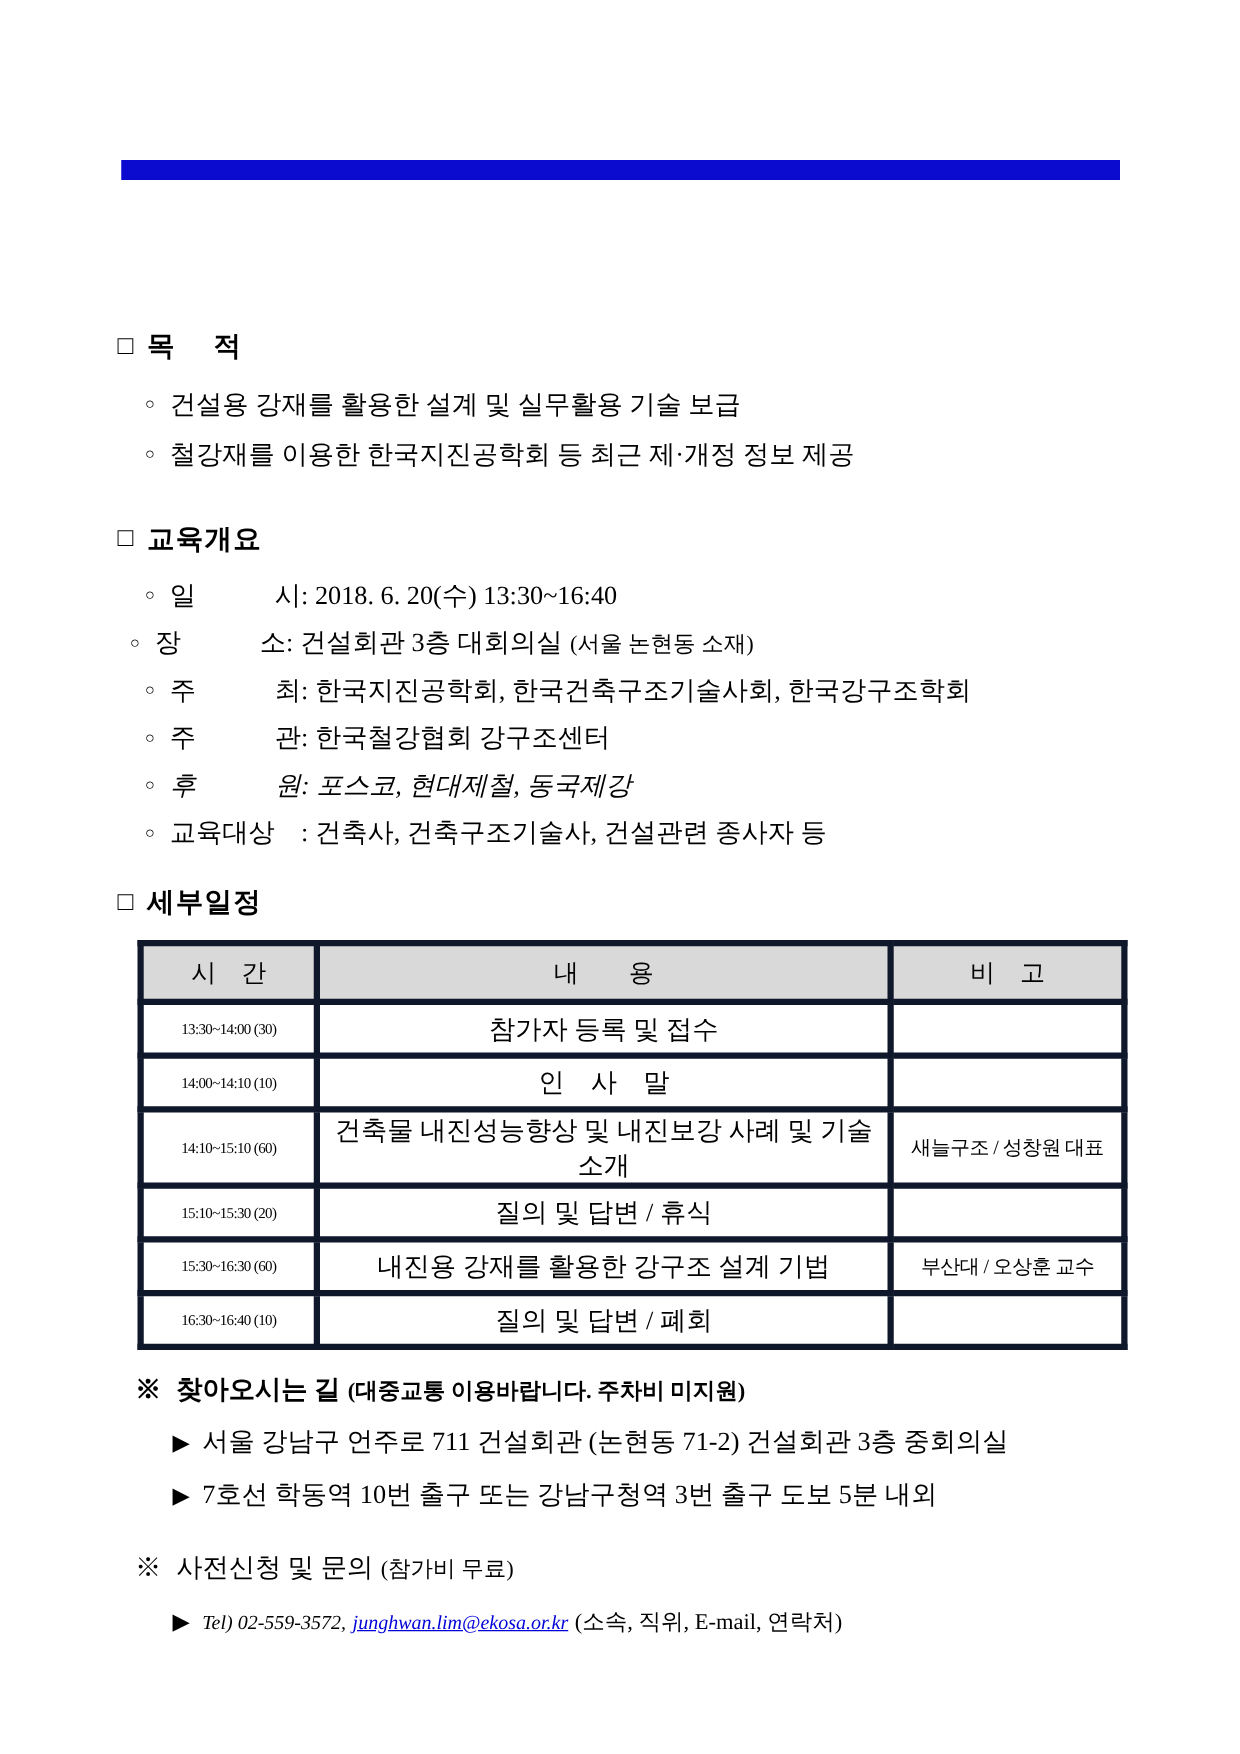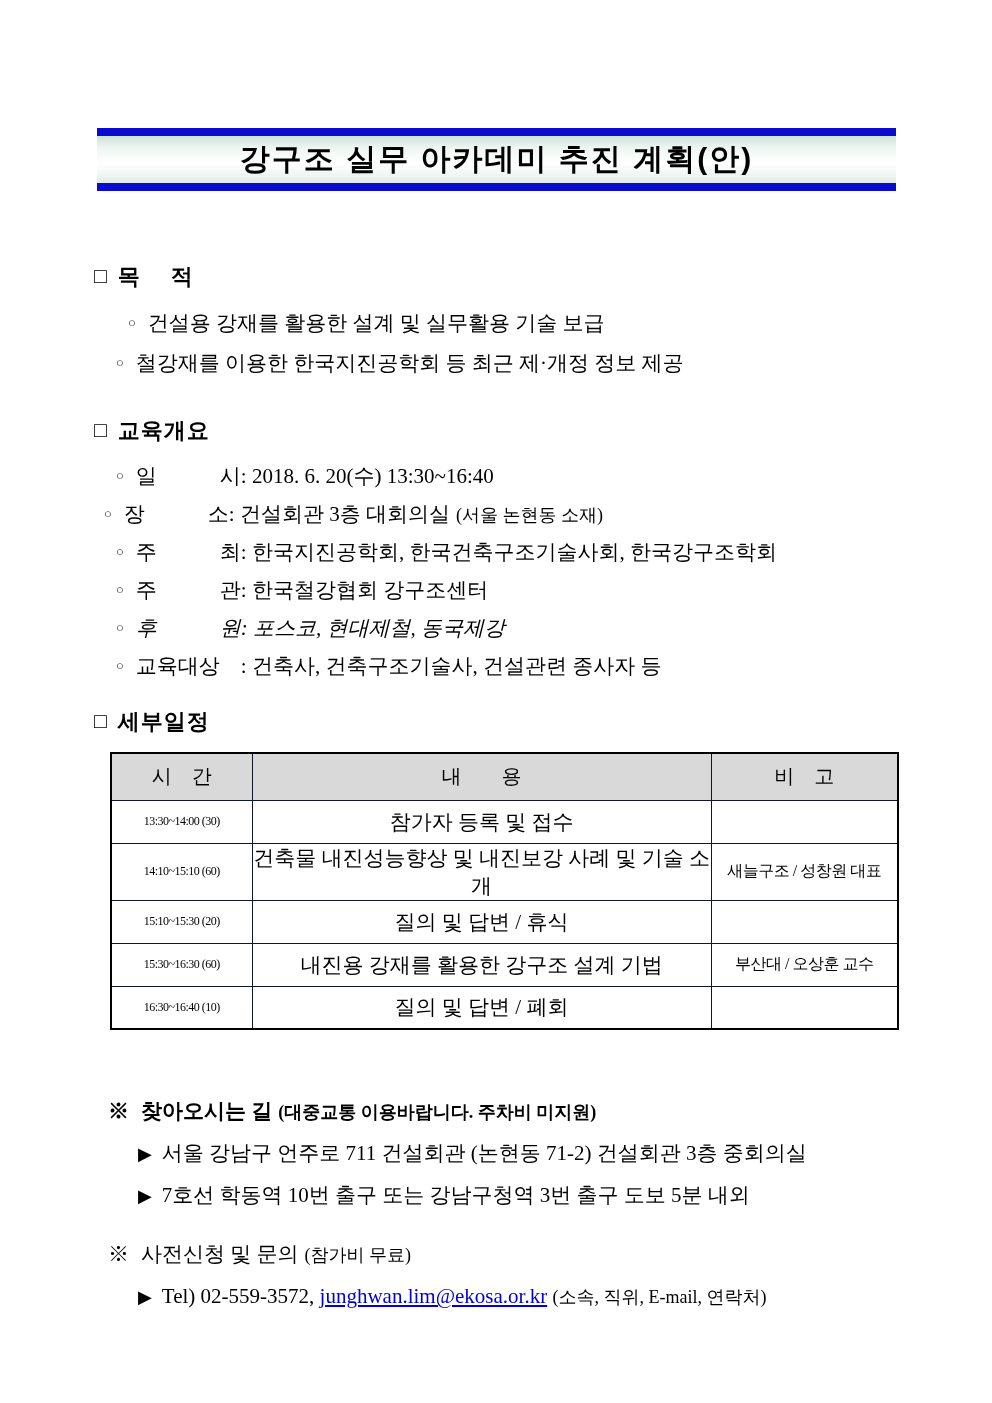--- a/index.html
+++ b/index.html
@@ -42,51 +42,48 @@
   .note-head .star { margin-right:12px; }
   .note-head .sm { margin-left:6px; }
 
   
   table.sched {
     position:absolute; left:110px; top:752px; width:787px;
     border-collapse:collapse; table-layout:fixed;
     border:2px solid #000;
   }
   table.sched th, table.sched td {
-    border:1px solid #0f172a; text-align:center; vertical-align:middle;
+    border:5px solid #0f172a; text-align:center; vertical-align:middle;
     overflow:hidden;
   }
   table.sched th {
     background:#d9d9d9; height:47px; font-weight:normal; font-size:20px;
   }
   table.sched td { height:43px; }
   td.t-time { font-size:12px; letter-spacing:-0.5px; }
   td.t-content { font-size:21px; }
   td.t-note { font-size:16px; letter-spacing:-0.5px; }
 
   .link {
     color:#0000d8; text-decoration:underline;
   }
-  .tel { font-size:21px; }
+  .tel { font-size:16px;font-style:italic; }
 </style>
 </head>
 <body>
 
 <div class="banner">
   <div class="bar"></div>
-  <div class="mid">
-    <span class="title">강구조 실무 아카데미 추진 계획(안)</span>
-  </div>
   <div class="bar"></div>
 </div>
 
 <div class="abs sec-head" style="left:94px; top:262px;">
   <span class="sq">□</span><span>목　 적</span>
 </div>
-<div class="abs item" style="left:128px; top:309px;text-align:right;">
+<div class="abs item" style="left:116px; top:309px;text-align:right;">
   <span class="circ">○</span><span>건설용 강재를 활용한 설계 및 실무활용 기술 보급</span>
 </div>
 <div class="abs item" style="left:116px; top:349px;">
   <span class="circ">○</span><span>철강재를 이용한 한국지진공학회 등 최근 제·개정 정보 제공</span>
 </div>
 
 <div class="abs sec-head" style="left:94px; top:416px;text-align:right;">
   <span class="sq">□</span><span>교육개요</span>
 </div>
 
@@ -126,20 +123,25 @@
       <th>비　고</th>
     </tr>
   </thead>
   <tbody>
     <tr>
       <td class="t-time">13:30~14:00 (30)</td>
       <td class="t-content">참가자 등록 및 접수</td>
       <td class="t-note"></td>
     </tr>
     <tr>
+      <td class="t-time">14:00~14:10 (10)</td>
+      <td class="t-content">인　사　말</td>
+      <td class="t-note"></td>
+    </tr>
+    <tr>
       <td class="t-time">14:10~15:10 (60)</td>
       <td class="t-content">건축물 내진성능향상 및 내진보강 사례 및 기술 소개</td>
       <td class="t-note">새늘구조 / 성창원 대표</td>
     </tr>
     <tr>
       <td class="t-time">15:10~15:30 (20)</td>
       <td class="t-content">질의 및 답변 / 휴식</td>
       <td class="t-note"></td>
     </tr>
     <tr>

